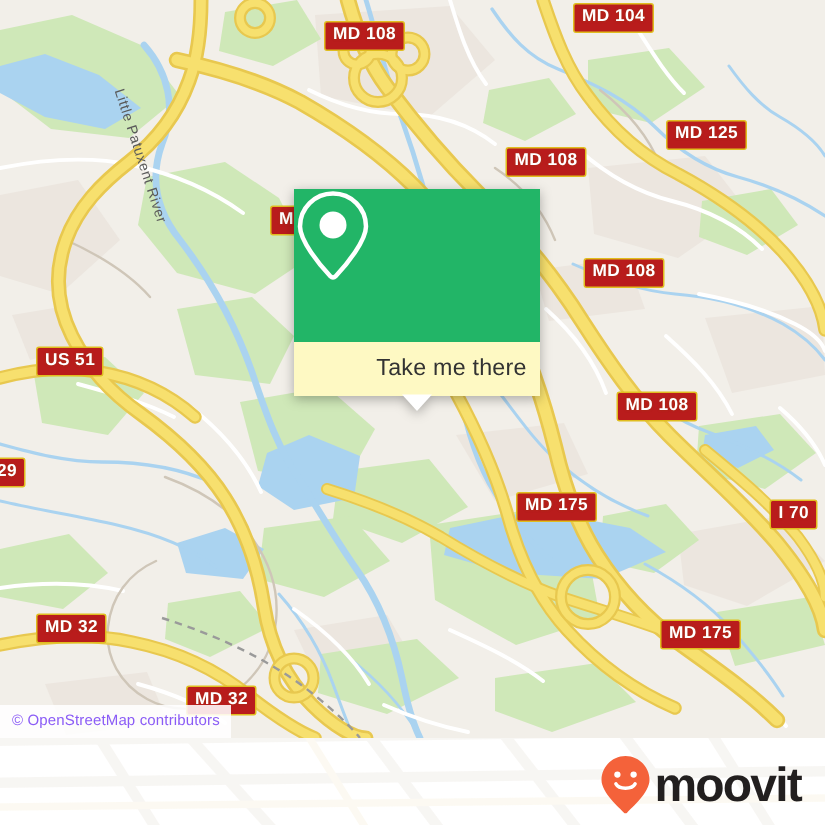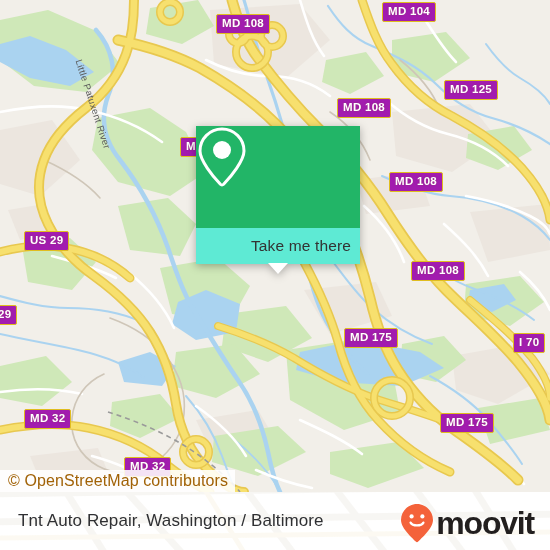--- a/index.html
+++ b/index.html
@@ -14,29 +14,29 @@
   .map{
     position:absolute;left:0;top:0;width:550px;height:492px;
     background:#f2efe9;overflow:hidden;
   }
   .map svg{position:absolute;left:0;top:0;}
 
   
   .attrib{
     position:absolute;left:0;bottom:0;
     background:rgba(255,255,255,0.88);
-    color:#a16207;font-size:16px;line-height:16px;
+    color:#8b5cf6;font-size:10px;line-height:16px;
     padding:3px 7px 3px 8px;white-space:nowrap;
     letter-spacing:.1px;
   }
 
   
   .shield{
     position:absolute;
-    background:#a21caf;
+    background:#b91c1c;
     border:1.6px solid #e0bd1f;
     border-radius:2px;
     color:#ffffff;
     font-size:11.5px;
     font-weight:bold;
     line-height:15px;
     padding:1px 5px 2px 5px;
     white-space:nowrap;
     text-shadow:0 0 2px rgba(120,95,0,.35);
     letter-spacing:.3px;
@@ -57,21 +57,21 @@
     position:absolute;left:196px;top:126px;width:164px;
     filter:drop-shadow(0 2px 4px rgba(0,0,0,0.30));
   }
   .card-top{
     background:#22b567;height:102px;width:100%;
     display:flex;align-items:center;justify-content:center;
     box-sizing:border-box;
   }
   .pin-icon{display:block;}
   .card-bottom{
-    background:#5eead4;height:36px;width:100%;
+    background:#fef9c3;height:36px;width:100%;
     display:flex;align-items:center;justify-content:center;
     box-sizing:border-box;
     padding-left:46px;
   }
   .card-bottom span{
     color:#333333;font-size:15.5px;letter-spacing:.15px;
   }
   .card-tail{
     position:absolute;left:72px;top:137px;
     width:0;height:0;
@@ -255,21 +255,21 @@
     </svg>
 
     <div class="riverlabel" style="left:84px;top:58px;transform:rotate(72deg);">Little Patuxent River</div>
 
     <div class="shield" style="left:216px;top:14px;">MD 108</div>
     <div class="shield" style="left:382px;top:2px;">MD 104</div>
     <div class="shield" style="left:337px;top:98px;">MD 108</div>
     <div class="shield" style="left:444px;top:80px;">MD 125</div>
     <div class="shield" style="left:389px;top:172px;">MD 108</div>
     <div class="shield" style="left:180px;top:137px;">MD</div>
-    <div class="shield" style="left:24px;top:231px;">US 29</div>
+    <div class="shield" style="left:24px;top:231px;">US 51</div>
     <div class="shield" style="left:-8px;top:305px;">29</div>
     <div class="shield" style="left:411px;top:261px;">MD 108</div>
     <div class="shield" style="left:344px;top:328px;">MD 175</div>
     <div class="shield" style="left:513px;top:333px;">I 70</div>
     <div class="shield" style="left:440px;top:413px;">MD 175</div>
     <div class="shield" style="left:24px;top:409px;">MD 32</div>
     <div class="shield" style="left:124px;top:457px;">MD 32</div>
 
     <div class="card">
       <div class="card-top">
@@ -299,21 +299,20 @@
         <path d="M470,-10 L520,70"></path>
         <path d="M-10,30 L560,22"></path>
         <path d="M-10,2 L560,-6"></path>
       </g>
       <g fill="none" stroke="#faf5e6" stroke-width="5">
         <path d="M0,46 L550,40"></path>
         <path d="M200,-10 L250,70"></path>
       </g>
     </svg>
 
-    <div class="footer-title">Tnt Auto Repair, Washington / Baltimore</div>
 
     <div class="brand">
       <svg width="34" height="40" viewBox="0 0 34 40">
         <path d="M17 1 C8.2 1 1 8.2 1 17 C1 25.5 13 35.5 15.8 38.6 C16.5 39.4 17.5 39.4 18.2 38.6 C21 35.5 33 25.5 33 17 C33 8.2 25.8 1 17 1 Z" fill="#f4623a"></path>
         <circle cx="11.6" cy="13.4" r="2.1" fill="#ffffff"></circle>
         <circle cx="22.4" cy="13.4" r="2.1" fill="#ffffff"></circle>
         <path d="M10.6 19.6 C12.6 23.4 21.4 23.4 23.4 19.6" fill="none" stroke="#ffffff" stroke-width="2.3" stroke-linecap="round"></path>
       </svg>
       <span class="brand-word">moovit</span>
     </div>

